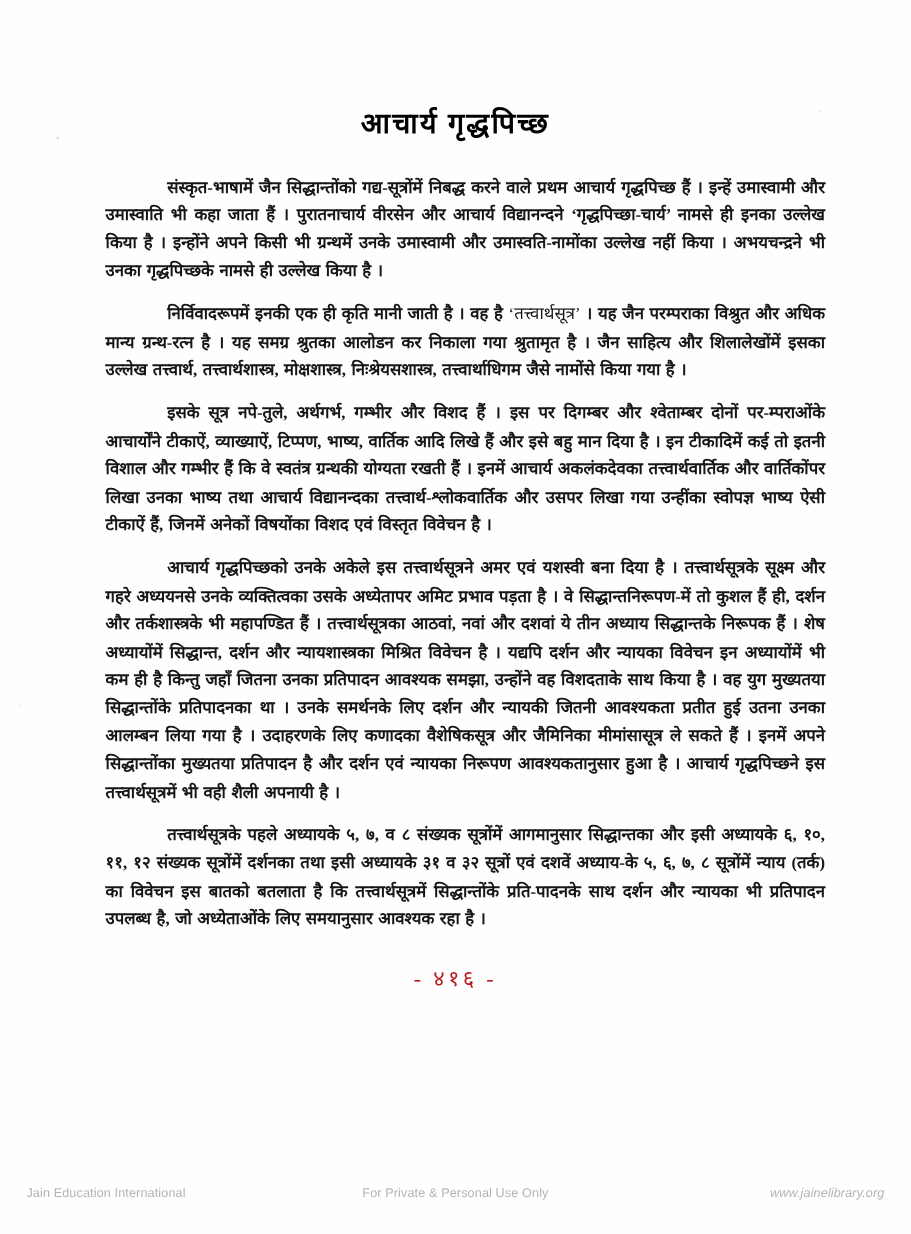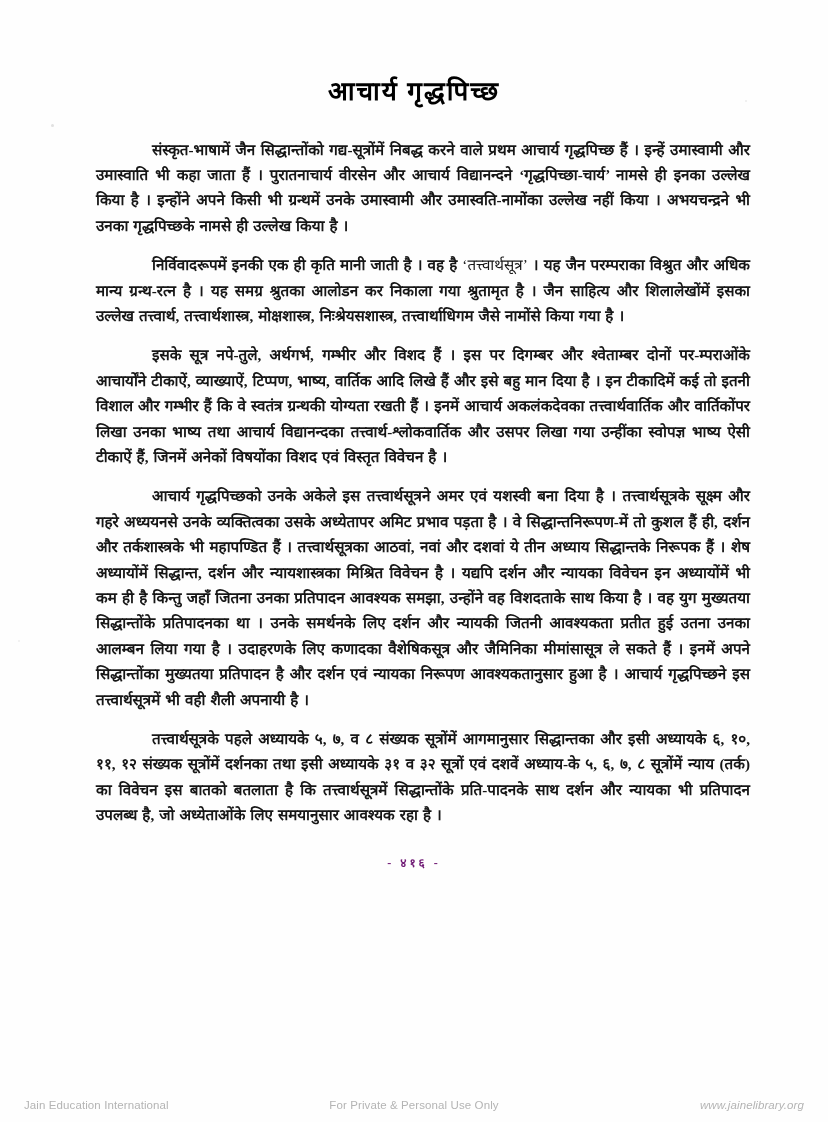--- a/index.html
+++ b/index.html
@@ -43,21 +43,21 @@
   }
 
   .doc-title {
     text-align: center;
     font-family: "Liberation Serif", "DejaVu Serif", serif;
     font-weight: 700;
     font-size: 26px;
     letter-spacing: 2px;
     color: #000;
     margin: 0;
-    padding-top: 76px;
+    padding-top: 97px;
     line-height: 1.25;
   }
 
   .body-text {
     margin-top: 28px;
   }
 
   .para {
     margin: 0 0 14px 18px;
     font-size: 15.2px;
@@ -71,32 +71,32 @@
   }
   .para:last-child { margin-bottom: 0; }
 
   .para b,
   .bold-term {
     font-weight: 400;
   }
 
   .page-number {
     text-align: center;
-    font-size: 12px;
-    font-weight: 700;
+    font-size: 20px;
+    font-weight: 400;
     letter-spacing: 3px;
-    color: #701a75;
+    color: #b91c1c;
     margin-top: 26px;
   }
 
   .footer {
     position: absolute;
     left: 0;
     right: 0;
-    bottom: 8px;
+    bottom: 28px;
     height: 18px;
     display: flex;
     align-items: center;
     font-family: "Liberation Sans", "DejaVu Sans", sans-serif;
     font-size: 11.5px;
     color: #b4b4b4;
     letter-spacing: .1px;
     padding-left: 40px;
   }
   .footer .f-left   { position: absolute; left: 24px; }

